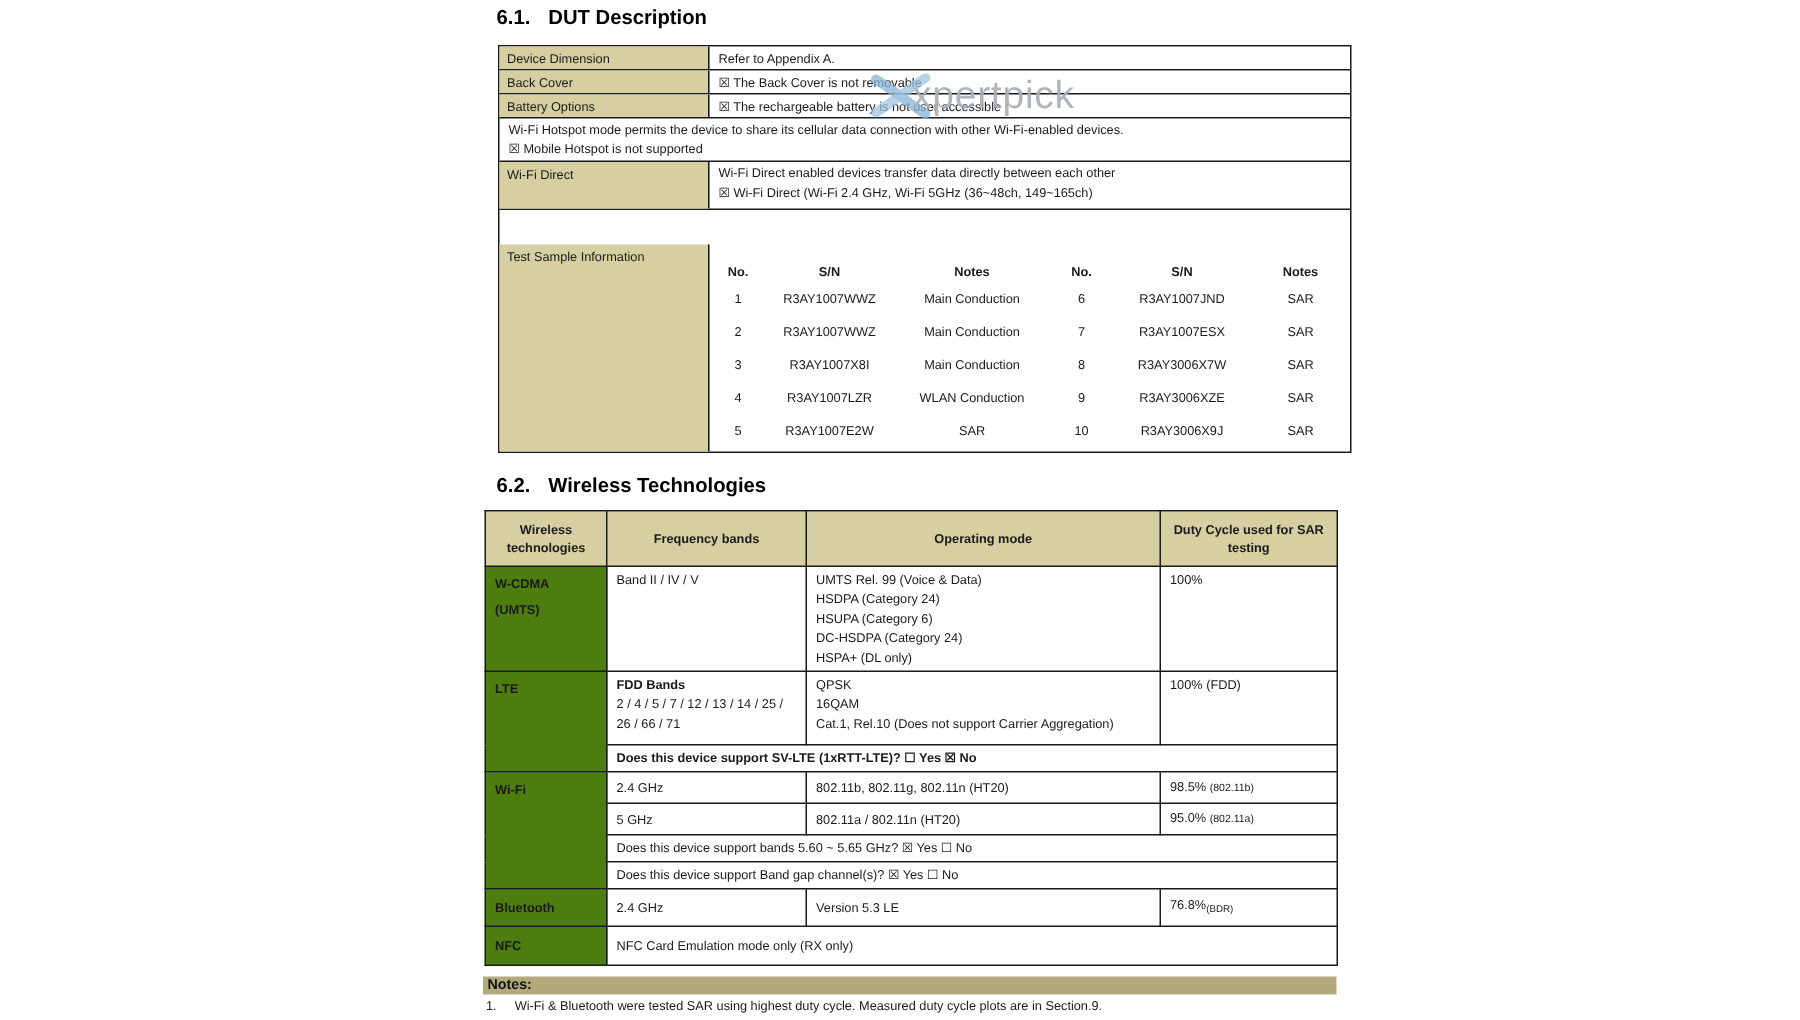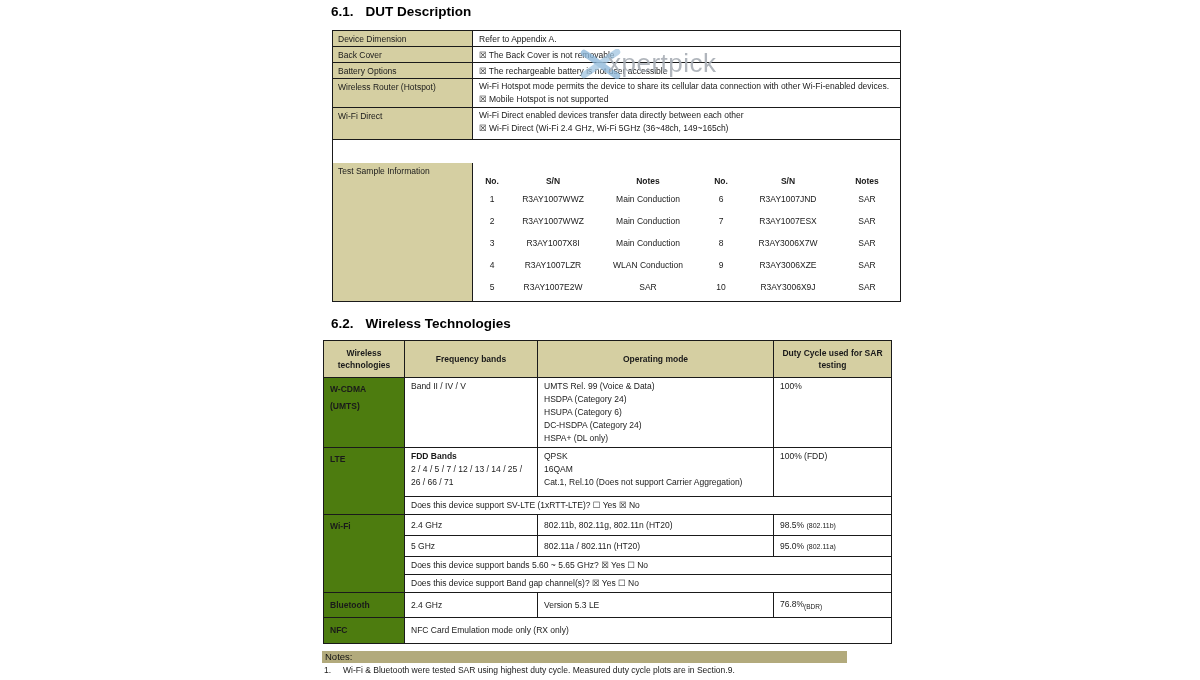--- a/index.html
+++ b/index.html
@@ -34,22 +34,22 @@
   .t2 td { border:1px solid #1a1a1a; font-size:8.5px; padding:2px 6px; vertical-align:top; line-height:13px; }
   .t2 td.hdr { background:#d5cfa2; font-weight:bold; text-align:center; vertical-align:middle;
                line-height:12px; height:37px; padding:2px 8px; }
   .t2 td.lbl { background:#4d7c0f; font-weight:bold; padding-top:5px; }
   .t2 .mid { vertical-align:middle; }
   .bold { font-weight:bold; }
   .dnote { font-size:7px; }
   .dsub  { font-size:6.5px; vertical-align:-2px; }
 
   
-  .notes-bar { position:absolute; left:322px; top:651px; width:525px; height:12px;
-               background:#b2aa7c; font-size:9.5px; font-weight:normal; line-height:12px;
+  .notes-bar { position:absolute; left:322px; top:651px; width:569px; height:12px;
+               background:#b2aa7c; font-size:9.5px; font-weight:bold; line-height:12px;
                padding-left:3px; color:#111; }
   .note-line { position:absolute; left:324px; top:665px; font-size:8.5px; }
   .note-line .n { margin-right:12px; }
 
   
   .watermark { position:absolute; left:579px; top:48px; display:flex; align-items:center;
                z-index:5; pointer-events:none; opacity:0.9; }
   .watermark svg { display:block; }
   .wm-text { font-size:26px; color:#a8aeb5; letter-spacing:0.5px; margin-left:-13px; font-weight:400; }
 </style>
@@ -75,21 +75,20 @@
           <div class="ln">☒ The Back Cover is not removable</div>
         </div>
     </div>
     <div class="t1r h17">
       <div class="t1l">Battery Options</div>
       <div class="t1v">
           <div class="ln">☒ The rechargeable battery is not user accessible</div>
         </div>
     </div>
     <div class="t1r h30">
-      <div class="t1l">Wireless Router (Hotspot)</div>
       <div class="t1v">
         <div class="ln">Wi-Fi Hotspot mode permits the device to share its cellular data connection with other Wi-Fi-enabled devices.</div>
         <div class="ln">☒ Mobile Hotspot is not supported</div>
       </div>
     </div>
     <div class="t1r h33">
       <div class="t1l">Wi-Fi Direct</div>
       <div class="t1v">
         <div class="ln">Wi-Fi Direct enabled devices transfer data directly between each other</div>
         <div class="ln">☒ Wi-Fi Direct (Wi-Fi 2.4 GHz, Wi-Fi 5GHz (36~48ch, 149~165ch)</div>
@@ -185,21 +184,21 @@
         <div>2 / 4 / 5 / 7 / 12 / 13 / 14 / 25 / 26 / 66 / 71</div>
       </td>
       <td>
         <div>QPSK</div>
         <div>16QAM</div>
         <div>Cat.1, Rel.10 (Does not support Carrier Aggregation)</div>
       </td>
       <td>100% (FDD)</td>
     </tr>
     <tr>
-      <td class="mid" colspan="3" style="height:17px;">Does this device support SV-LTE (1xRTT-LTE)? ☐ Yes ☒ No</td>
+      <td class="mid" colspan="3" style="height:17px;font-weight:bold;">Does this device support SV-LTE (1xRTT-LTE)? ☐ Yes ☒ No</td>
     </tr>
     <tr>
       <td class="lbl" rowspan="4">Wi-Fi</td>
       <td class="mid" style="height:21px;">2.4 GHz</td>
       <td class="mid">802.11b, 802.11g, 802.11n (HT20)</td>
       <td class="mid"><span>98.5%</span> <span class="dnote">(802.11b)</span></td>
     </tr>
     <tr>
       <td class="mid" style="height:21px;">5 GHz</td>
       <td class="mid">802.11a / 802.11n (HT20)</td>

